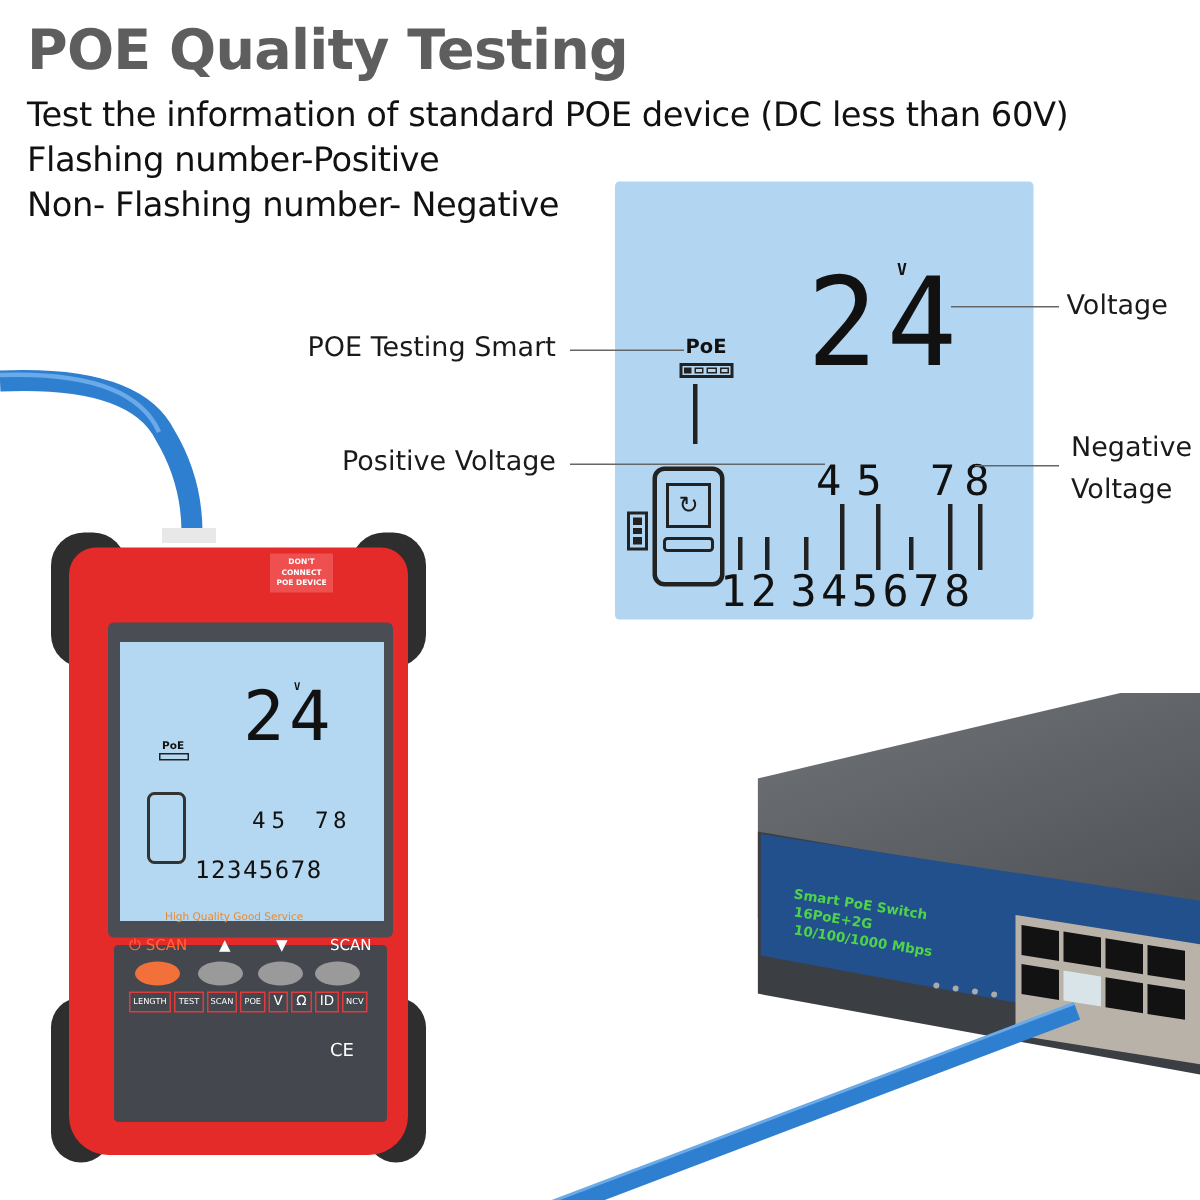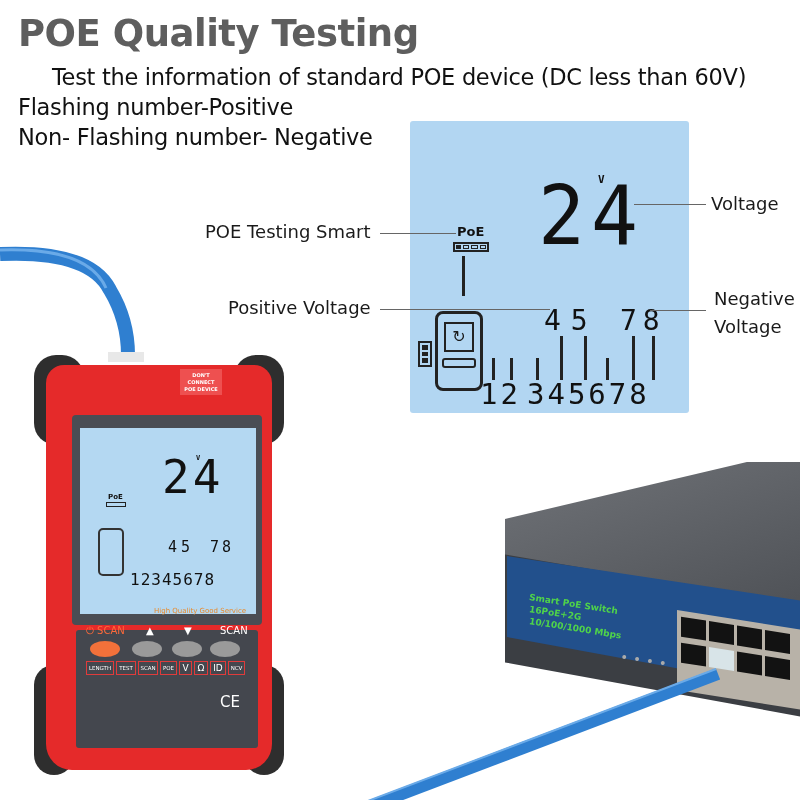--- a/index.html
+++ b/index.html
@@ -1,21 +1,21 @@
 <!DOCTYPE html>
 <html><head>
 <meta charset="utf-8">
 <style>
   * { margin:0; padding:0; box-sizing:border-box; }
   html, body { width:800px; height:800px; background:#ffffff; overflow:hidden; }
   body { position:relative; font-family:"DejaVu Sans", sans-serif; color:#1a1a1a; }
 
   .title { position:absolute; left:18px; top:12px; font-size:37px; font-weight:bold; color:#5e5e5e; letter-spacing:-0.5px; }
   .subline { position:absolute; left:18px; font-size:22.5px; color:#111; white-space:nowrap; letter-spacing:-0.3px; }
-  .sub1 { top:64px;margin-left:34px; } .sub2 { top:94px; } .sub3 { top:124px; }
+  .sub1 { top:64px; } .sub2 { top:94px; } .sub3 { top:124px; }
 
   
   .lcd-big { position:absolute; left:410px; top:121px; width:279px; height:292px; background:#b2d6f2; border-radius:3px; }
   .seg { position:absolute; font-family:"DejaVu Sans Mono", monospace; color:#111; font-weight:bold; }
 
   .callout { position:absolute; font-size:18px; color:#1a1a1a; white-space:nowrap; }
   .line { position:absolute; height:1px; background:#666; }
 
   
   .device { position:absolute; left:34px; top:355px; width:250px; height:420px; }
@@ -134,41 +134,41 @@
       <span class="seg" style="position:static;font-size:16px;font-weight:normal;">1</span>
       <span class="seg" style="position:static;font-size:16px;font-weight:normal;">2</span>
       <span class="seg" style="position:static;font-size:16px;font-weight:normal;">3</span>
       <span class="seg" style="position:static;font-size:16px;font-weight:normal;">4</span>
       <span class="seg" style="position:static;font-size:16px;font-weight:normal;">5</span>
       <span class="seg" style="position:static;font-size:16px;font-weight:normal;">6</span>
       <span class="seg" style="position:static;font-size:16px;font-weight:normal;">7</span>
       <span class="seg" style="position:static;font-size:16px;font-weight:normal;">8</span>
     </div>
   </div>
-  <div style="position:absolute;left:76px;top:252px;font-size:7px;color:#e88a2c;margin-left:44px;">High Quality Good Service</div>
+  <div style="position:absolute;left:76px;top:252px;font-size:7px;color:#e88a2c;">High Quality Good Service</div>
 
   <div class="panel"></div>
   <span class="btn-label mode-label" style="left:52px;">⏻ <span>SCAN</span></span>
   <span class="btn-label" style="left:112px;">▲</span>
   <span class="btn-label" style="left:150px;">▼</span>
   <span class="btn-label" style="left:186px;">SCAN</span>
   <div class="btn-oval" style="left:56px;background:#f2713a;"></div>
   <div class="btn-oval" style="left:98px;"></div>
   <div class="btn-oval" style="left:138px;"></div>
   <div class="btn-oval" style="left:176px;"></div>
 
   <div class="func-key" style="left:52px;width:28px;">LENGTH</div>
   <div class="func-key" style="left:82px;width:20px;">TEST</div>
   <div class="func-key" style="left:104px;width:20px;">SCAN</div>
   <div class="func-key" style="left:126px;width:17px;">POE</div>
   <div class="func-key" style="left:145px;width:13px;font-size:9px;">V</div>
   <div class="func-key" style="left:160px;width:14px;font-size:9px;">Ω</div>
   <div class="func-key" style="left:176px;width:16px;font-size:9px;">ID</div>
   <div class="func-key" style="left:194px;width:17px;">NCV</div>
-  <div style="position:absolute;left:186px;top:338px;font-size:15px;color:#fff;">CE</div>
+  <div style="position:absolute;left:186px;top:338px;font-size:12px;color:#fff;">CE</div>
 </div>
 
 <div class="switch-top"></div>
 <div class="switch-edge"></div>
 <div class="switch-front"></div>
 <div class="switch-text" style="left:530px;top:592px;">Smart PoE Switch</div>
 <div class="switch-text" style="left:530px;top:604px;">16PoE+2G</div>
 <div class="switch-text" style="left:530px;top:616px;">10/100/1000 Mbps</div>
 <div class="port-block">
   <div class="port" style="left:4px;top:6px;"></div>

